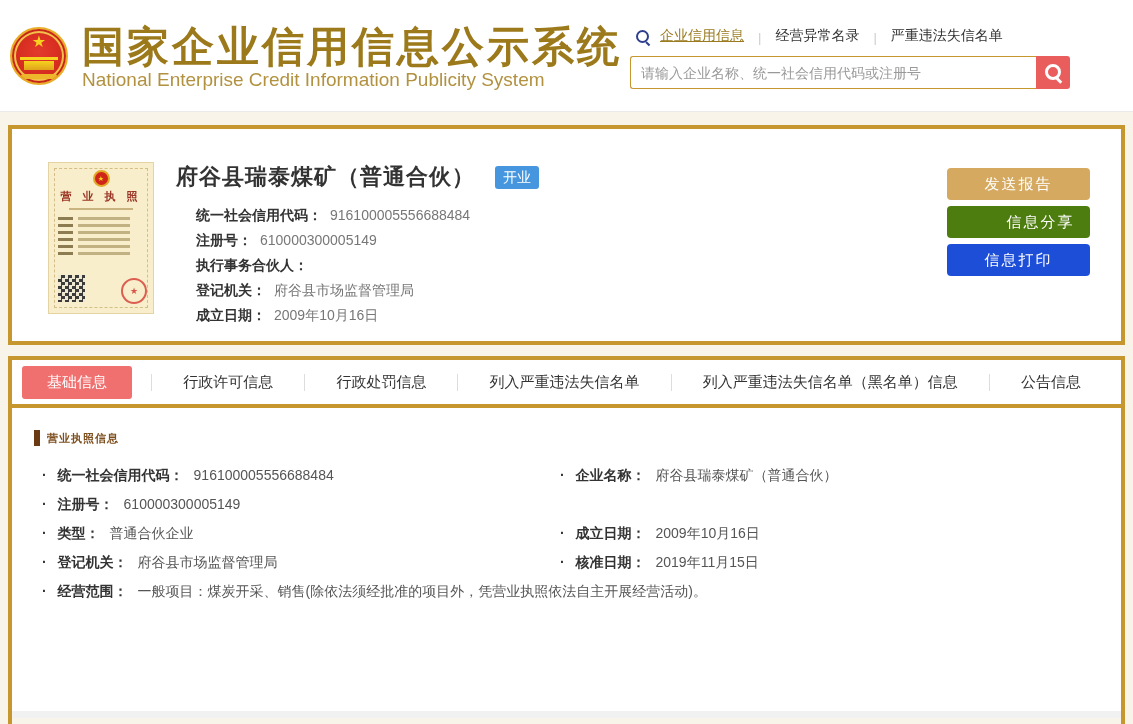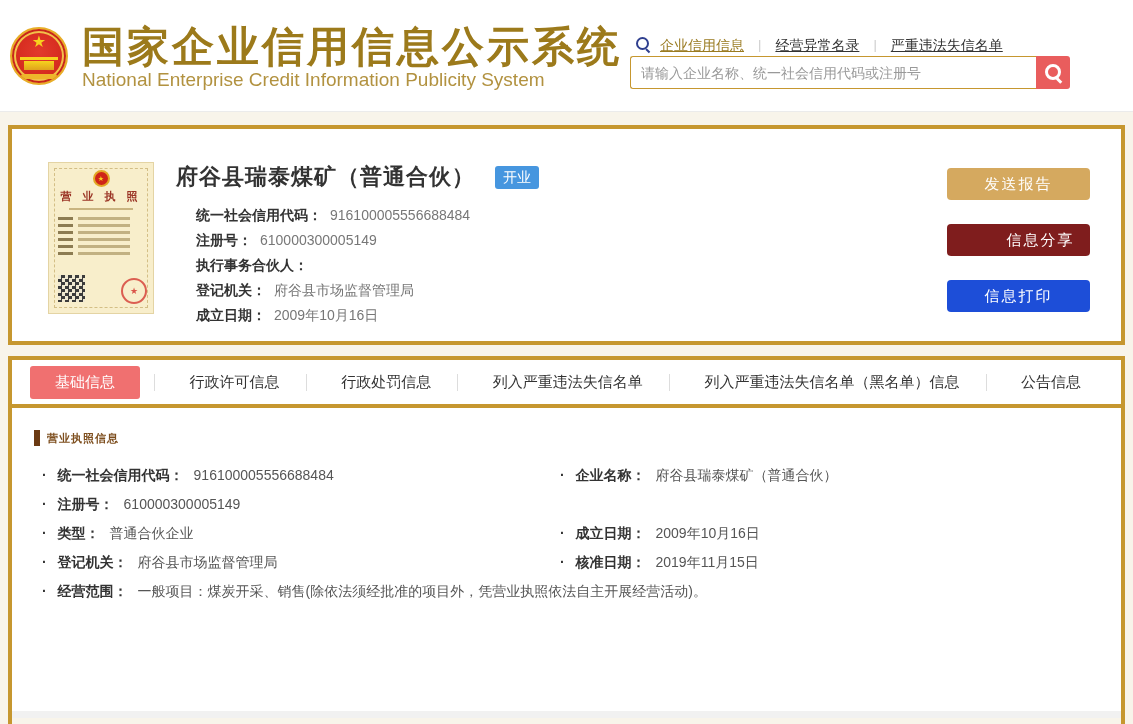--- a/index.html
+++ b/index.html
@@ -42,22 +42,22 @@
     position:absolute; bottom:4px; left:50%; transform:translateX(-50%);
     width:36px; height:5px; background:#eeb62b; border-radius:2px;
   }
   .title-block { margin-left:14px; }
   .site-title {
     font-size:42px; font-weight:bold; color:#9c7a1b; letter-spacing:3px; line-height:40px;
   }
   .site-subtitle { font-size:19px; color:#b29240; margin-top:2px; }
 
   .nav-row {
-    position:absolute; left:636px; top:37px;
-    display:flex; align-items:flex-start; font-size:14px; white-space:nowrap;text-decoration:underline;
+    position:absolute; left:636px; top:27px;
+    display:flex; align-items:flex-end; font-size:14px; white-space:nowrap;
   }
   .mag { position:relative; display:inline-block; width:15px; height:15px; }
   .mag::before {
     content:""; position:absolute; left:0; top:0;
     width:9px; height:9px; border:2px solid currentColor; border-radius:50%;
   }
   .mag::after {
     content:""; position:absolute; left:10px; top:11px;
     width:5px; height:2px; background:currentColor; transform:rotate(45deg); transform-origin:left center;
   }
@@ -128,42 +128,42 @@
     margin-left:20px; background:#4696df; color:#fff; font-size:14px;
     padding:3px 8px; border-radius:3px; line-height:17px;
   }
   .card-fields { margin-top:11px; padding-left:20px; }
   .card-field { height:25px; line-height:25px; font-size:14px; white-space:nowrap; }
   .cf-label { font-weight:bold; color:#333; }
   .cf-value { color:#777; margin-left:8px; }
 
   .actions {
     position:absolute; right:31px; top:39px; width:143px;
-    display:flex; flex-direction:column; gap:24px;justify-content:center;
+    display:flex; flex-direction:column; gap:6px;justify-content:center;
   }
   .action-btn {
     height:32px; border:none; border-radius:4px; color:#fff; font-size:15px;
     cursor:pointer; font-family:inherit; letter-spacing:2px;
   }
   .btn-send  { background:#d5a95f; }
-  .btn-share { background:#7f1d1d;padding-left:44px; }
+  .btn-share { background:#4d7c0f;padding-left:44px; }
   .btn-print { background:#1d4ed8; }
 
   
   .card2 {
     position:absolute; left:8px; top:356px; width:1117px; height:368px;
     background:#fff; border:4px solid #c6972f; border-bottom:none;
   }
   .tab-row {
     height:48px; border-bottom:4px solid #c6972f;
     display:flex; align-items:center; justify-content:space-between;
     padding:0 28px 0 10px;
   }
   .tab {
-    font-size:15px; color:#333; padding:7px 12px; white-space:nowrap; cursor:pointer;margin-left:8px;
+    font-size:15px; color:#333; padding:7px 12px; white-space:nowrap; cursor:pointer;
   }
   .tab.active {
     background:#f07070; color:#fff; border-radius:3px; padding:7px 25px;
   }
   .tab-sep { width:1px; height:17px; background:#ddd; }
 
   .section { padding:22px 22px 0 22px; }
   .sec-title { display:flex; align-items:center; }
   .sec-bar { width:6px; height:16px; background:#6b3a12; margin-right:7px; }
   .sec-text { color:#7d4e1e; font-size:11px; font-weight:bold; letter-spacing:1px; }

